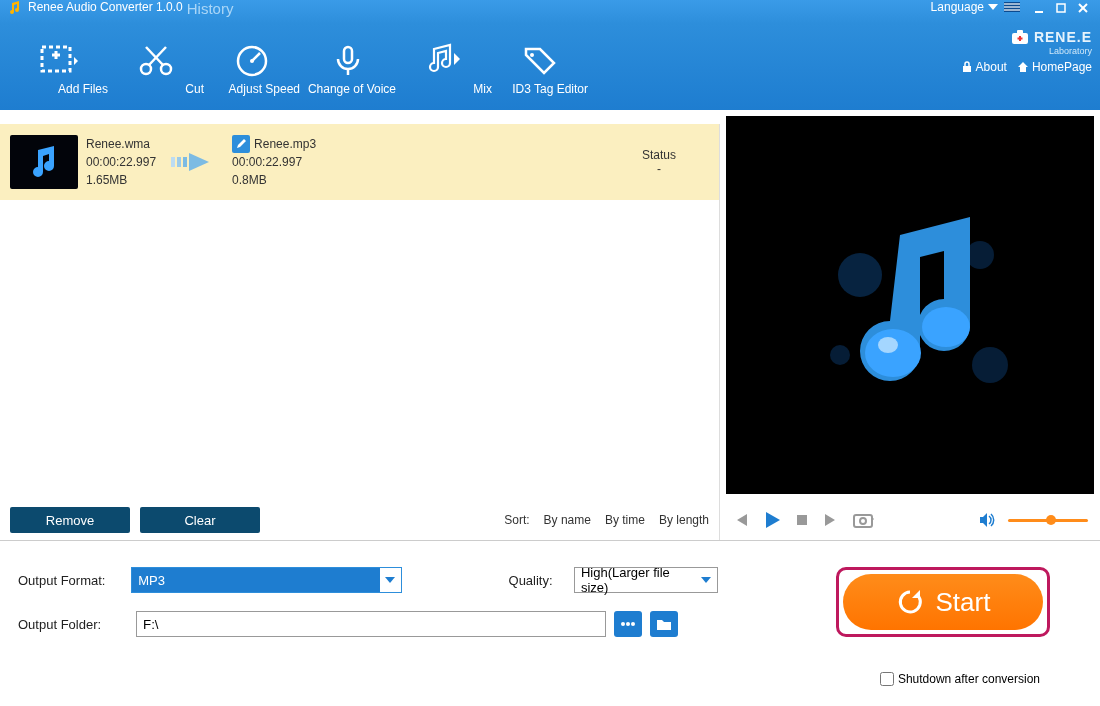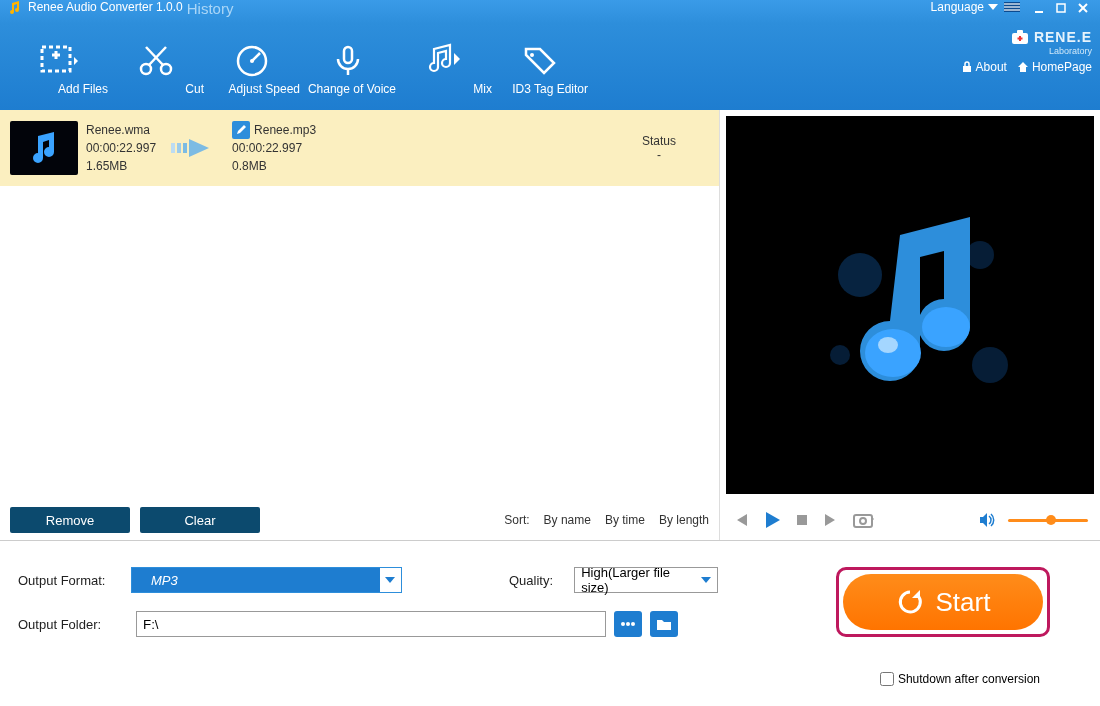--- a/index.html
+++ b/index.html
@@ -15,21 +15,21 @@
 .toolbar { height: 86px; background: linear-gradient(to bottom,#2d8edb,#1e7dd0); display: flex; align-items: center; padding: 0 12px; position: relative; }
 .toolbar .tbitem { width: 96px; text-align: right; color: #fff; font-size: 12px; cursor: pointer; }
 .toolbar .tbitem .ticon { height: 44px; display: flex; align-items: center; justify-content: center; }
 .toolbar .rightblock { position: absolute; right: 8px; top: 4px; text-align: right; color: #fff; font-size: 12px; }
 .toolbar .rightblock .brand { font-size: 14px; font-weight: bold; color: #e6f3fc; letter-spacing: 1px; }
 .toolbar .rightblock .brandsub { font-size: 9px; color: #cfe8f9; }
 .toolbar .rightblock .links { display: flex; gap: 10px; justify-content: space-between; margin-top: 4px; }
 .toolbar .rightblock .links span { display: flex; align-items: center; gap: 3px; cursor: pointer; }
 
 .mainrow { display: flex; height: 430px; }
-.filelist { width: 720px; border-right: 1px solid #ddd; display: flex; flex-direction: column; }
+.filelist { width: 720px; border-right: 1px solid #ddd; display: flex; flex-direction: column; margin-top: 14px; }
 .fileitem { height: 76px; background: #fbefc0; display: flex; align-items: center; padding: 8px 10px; gap: 8px; font-size: 12px; color: #333; }
 .fileitem .thumb { width: 68px; height: 54px; background: #02040a; border-radius: 2px; display: flex; align-items: center; justify-content: center; }
 .fileitem .col { line-height: 1.5; }
 .fileitem .arrowcol { width: 60px; display: flex; align-items: center; justify-content: center; }
 .fileitem .editicn { width: 18px; height: 18px; background: #2d8edb; border-radius: 2px; display: inline-flex; align-items: center; justify-content: center; color: #fff; margin-right: 4px; }
 .fileitem .statuscol { text-align: center; width: 60px; margin-left: auto; margin-right: 20px; }
 
 .listspacer { flex: 1; background: #fff; }
 .listfooter { height: 40px; display: flex; align-items: center; gap: 10px; padding: 0 10px; font-size: 12px; }
 .btn-grey { background: #0c4a6e; color: #fff; border: none; width: 120px; height: 26px; font-size: 13px; border-radius: 2px; cursor: pointer; }
@@ -42,21 +42,21 @@
 .preview .controls { height: 40px; display: flex; align-items: center; gap: 12px; padding: 0 12px; color: #888; }
 .preview .controls .play { color: #1e7dd0; }
 .preview .controls .spacer { flex: 1; }
 .preview .vol-slider { width: 80px; height: 3px; background: #ff8c1a; position: relative; border-radius: 2px; }
 .preview .vol-slider::after { content: ""; width: 10px; height: 10px; background: #ff8c1a; border-radius: 50%; position: absolute; top: -4px; left: 38px; }
 
 .bottom { height: 160px; border-top: 1px solid #ccc; padding: 26px 18px 10px; display: flex; gap: 20px; position: relative; }
 .bottom .leftcfg { width: 700px; font-size: 13px; }
 .cfgrow { display: flex; align-items: center; margin-bottom: 18px; gap: 8px; }
 .cfgrow label { width: 110px; color: #222; }
-.combo { height: 26px; border: 1px solid #2d8edb; display: flex; align-items: center; padding: 0 19px; background: #fff; cursor: pointer; position: relative; font-style: italic; }
+.combo { height: 26px; border: 1px solid #2d8edb; display: flex; align-items: center; padding: 0 6px; background: #fff; cursor: pointer; position: relative; }
 .combo.sel { background: #1e7dd0; color: #fff; width: 260px; }
 .combo .dd { position: absolute; right: -22px; top: -1px; width: 22px; height: 26px; border: 1px solid #2d8edb; border-left: none; display: flex; align-items: center; justify-content: center; color: #1e7dd0; background: #fff; }
 .qcombo { width: 150px; border: 1px solid #999; height: 26px; display: flex; align-items: center; padding: 0 6px; cursor: pointer; gap: 6px; }
 .qcombo .dd2 { margin-left: auto; color: #1e7dd0; }
 .folderin { flex: 1; max-width: 470px; height: 26px; border: 1px solid #999; padding: 0 6px; background: #fff; }
 .icnbtn { width: 28px; height: 26px; background: #1e7dd0; color: #fff; display: flex; align-items: center; justify-content: center; border-radius: 3px; cursor: pointer; }
 
 .startwrap { position: absolute; right: 50px; top: 26px; }
 .startframe { border: 3px solid #be185d; padding: 4px; border-radius: 10px; }
 .startbtn { width: 200px; height: 56px; background: linear-gradient(to bottom,#ff8c1a,#ff7400); border-radius: 28px; color: #fff; font-size: 26px; display: flex; align-items: center; justify-content: center; gap: 12px; cursor: pointer; border: none; }

